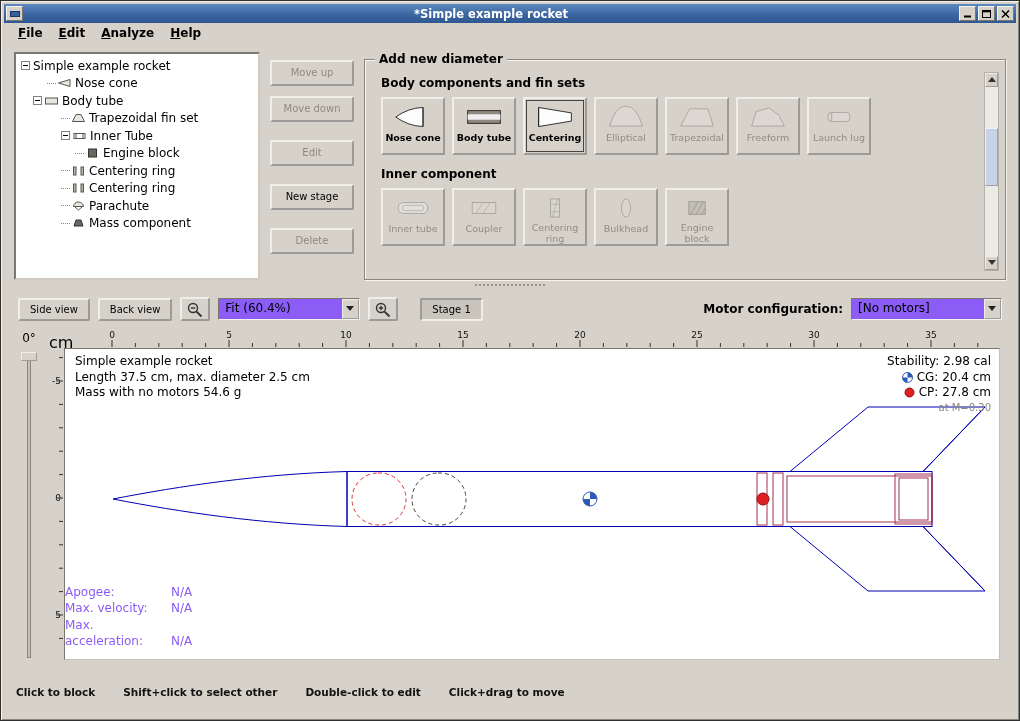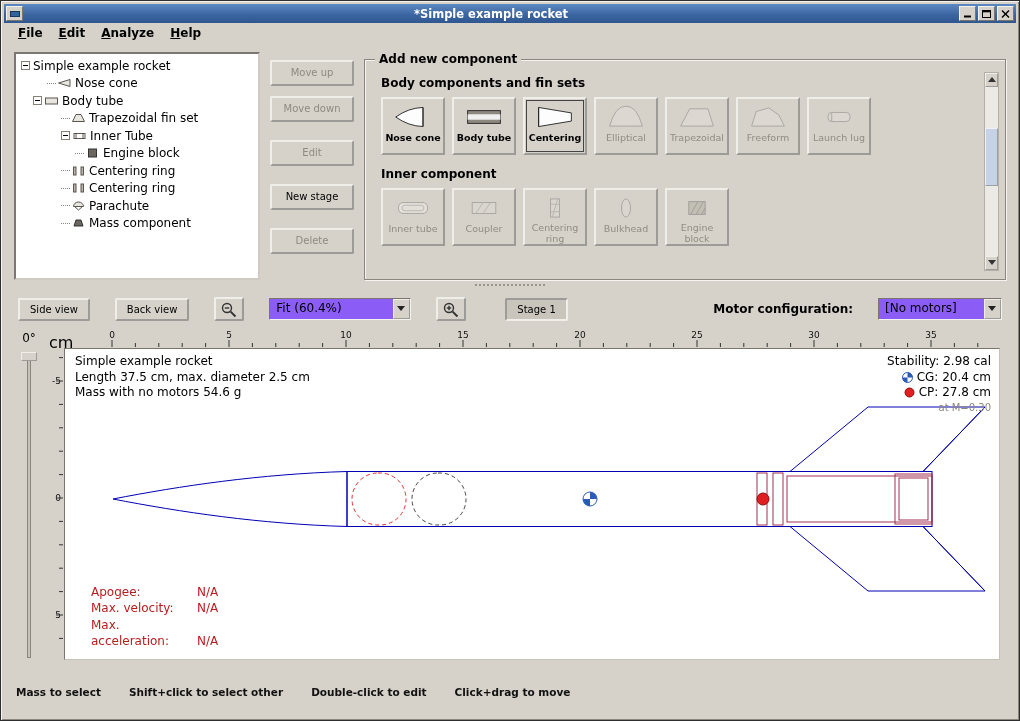--- a/index.html
+++ b/index.html
@@ -70,31 +70,31 @@
             display:flex; align-items:center; justify-content:center; }
   .sb-track { flex:1; position:relative; }
   .sb-thumb { position:absolute; left:0; right:0; top:24%; height:58px;
               background:#c6d2e6; border:1px outset #eef2f8; }
 
   
   .splitter { height:10px; flex:none; display:flex; align-items:center; justify-content:center; }
   .dots { width:70px; border-top:2px dotted #98948c; }
 
   
-  .view-toolbar { height:38px; flex:none; display:flex; align-items:center; gap:25px; padding:0 14px; }
+  .view-toolbar { height:38px; flex:none; display:flex; align-items:center; gap:8px; padding:0 14px; }
   .tb-push { padding:4px 10px; }
   .icon-btn { width:30px; height:24px; display:flex; align-items:center; justify-content:center; }
   .pressed { border-style:inset; background:#c9c5bd; }
   .combo { height:22px; display:flex; background:#8b5cf6; border:1px solid;
            border-color:#7a766e #f4f2ee #f4f2ee #7a766e; }
   .combo-text { flex:1; font-size:12px; padding:2px 6px; white-space:nowrap; overflow:hidden; }
   .combo-arrow { width:17px; flex:none; background:#d6d2ca; border:1px outset #f0eee9;
                  display:flex; align-items:center; justify-content:center; }
   .zoom-combo { width:142px; }
-  .motor-combo { width:124px; }
+  .motor-combo { width:151px; }
   .motor-label { margin-left:auto; font-size:12px; font-weight:bold; }
 
   
   .canvas-region { height:338px; flex:none; display:flex; padding:2px 8px 0 8px; }
   .rotation-col { width:34px; flex:none; display:flex; flex-direction:column; align-items:center; }
   .rot-label { font-size:12px; margin:1px 0 2px; }
   .rot-slider { width:18px; flex:1; position:relative; margin-bottom:8px; }
   .rot-track { position:absolute; left:50%; margin-left:-2px; top:10px; bottom:0; width:4px;
                background:#c6c2ba; border:1px solid #8a867e; }
   .rot-thumb { position:absolute; left:1px; right:1px; top:5px; height:9px;
@@ -104,21 +104,21 @@
   .hruler { position:absolute; left:18px; top:0; }
   .vruler { position:absolute; left:0; top:18px; }
   .drawing { position:absolute; left:18px; top:18px; width:936px; height:312px; background:#fff;
              border:1px solid; border-color:#7a766e #c6c2ba #c6c2ba #7a766e; overflow:hidden; }
   .rocket-svg { position:absolute; left:0; top:0; }
   .info-block { position:absolute; left:10px; top:5px; font-size:12px; line-height:1.3; color:#000; }
   .stab-block { position:absolute; right:8px; top:5px; font-size:12px; line-height:1.3;
                 color:#000; text-align:right; }
   .stab-line { display:flex; align-items:center; justify-content:flex-end; gap:4px; }
   .mach { color:#8a867e; font-size:10px; }
-  .flight-block { position:absolute; left:26px; bottom:10px; font-size:12px; line-height:1.35; color:#b91c1c; }
+  .flight-block { position:absolute; left:0; bottom:10px; font-size:12px; line-height:1.35; color:#8b5cf6; }
   .f-label { display:inline-block; width:106px; }
 
   
   .statusbar { flex:1; display:flex; align-items:center; gap:28px; padding:0 12px;
                font-size:10.5px; font-weight:bold; color:#111; }
 </style>
 </head>
 <body>
 
 <div class="window">
@@ -245,21 +245,21 @@
 
     <div class="actions-col">
       <div class="btn disabled">Move up</div>
       <div class="btn disabled">Move down</div>
       <div class="btn disabled gap">Edit</div>
       <div class="btn gap">New stage</div>
       <div class="btn disabled gap">Delete</div>
     </div>
 
     <div class="groupbox">
-      <span class="gb-title">Add new component</span>
+      <span class="gb-title">Add new diameter</span>
 
       <div class="section-label">Body components and fin sets</div>
       <div class="comp-row">
         <div class="comp-btn">
           <span class="ic">
               <svg width="40" height="26" viewBox="0 0 44 28">
                 <path d="M3,14 Q17,4 33,3.5 L33,24.5 Q17,24 3,14 Z" fill="#fdfdfd" stroke="#222"></path>
                 <line x1="33" y1="3.5" x2="33" y2="24.5" stroke="#222"></line>
               </svg>
             </span>
@@ -579,18 +579,18 @@
         <div class="flight-block">
           <div><span class="f-label">Apogee:</span><span class="f-val">N/A</span></div>
           <div><span class="f-label">Max. velocity:</span><span class="f-val">N/A</span></div>
           <div><span class="f-label">Max. acceleration:</span><span class="f-val">N/A</span></div>
         </div>
       </div>
     </div>
   </div>
 
   <div class="statusbar">
-    <span>Mass to select</span>
+    <span>Click to block</span>
     <span>Shift+click to select other</span>
     <span>Double-click to edit</span>
     <span>Click+drag to move</span>
   </div>
 </div>
 
 </body></html>

